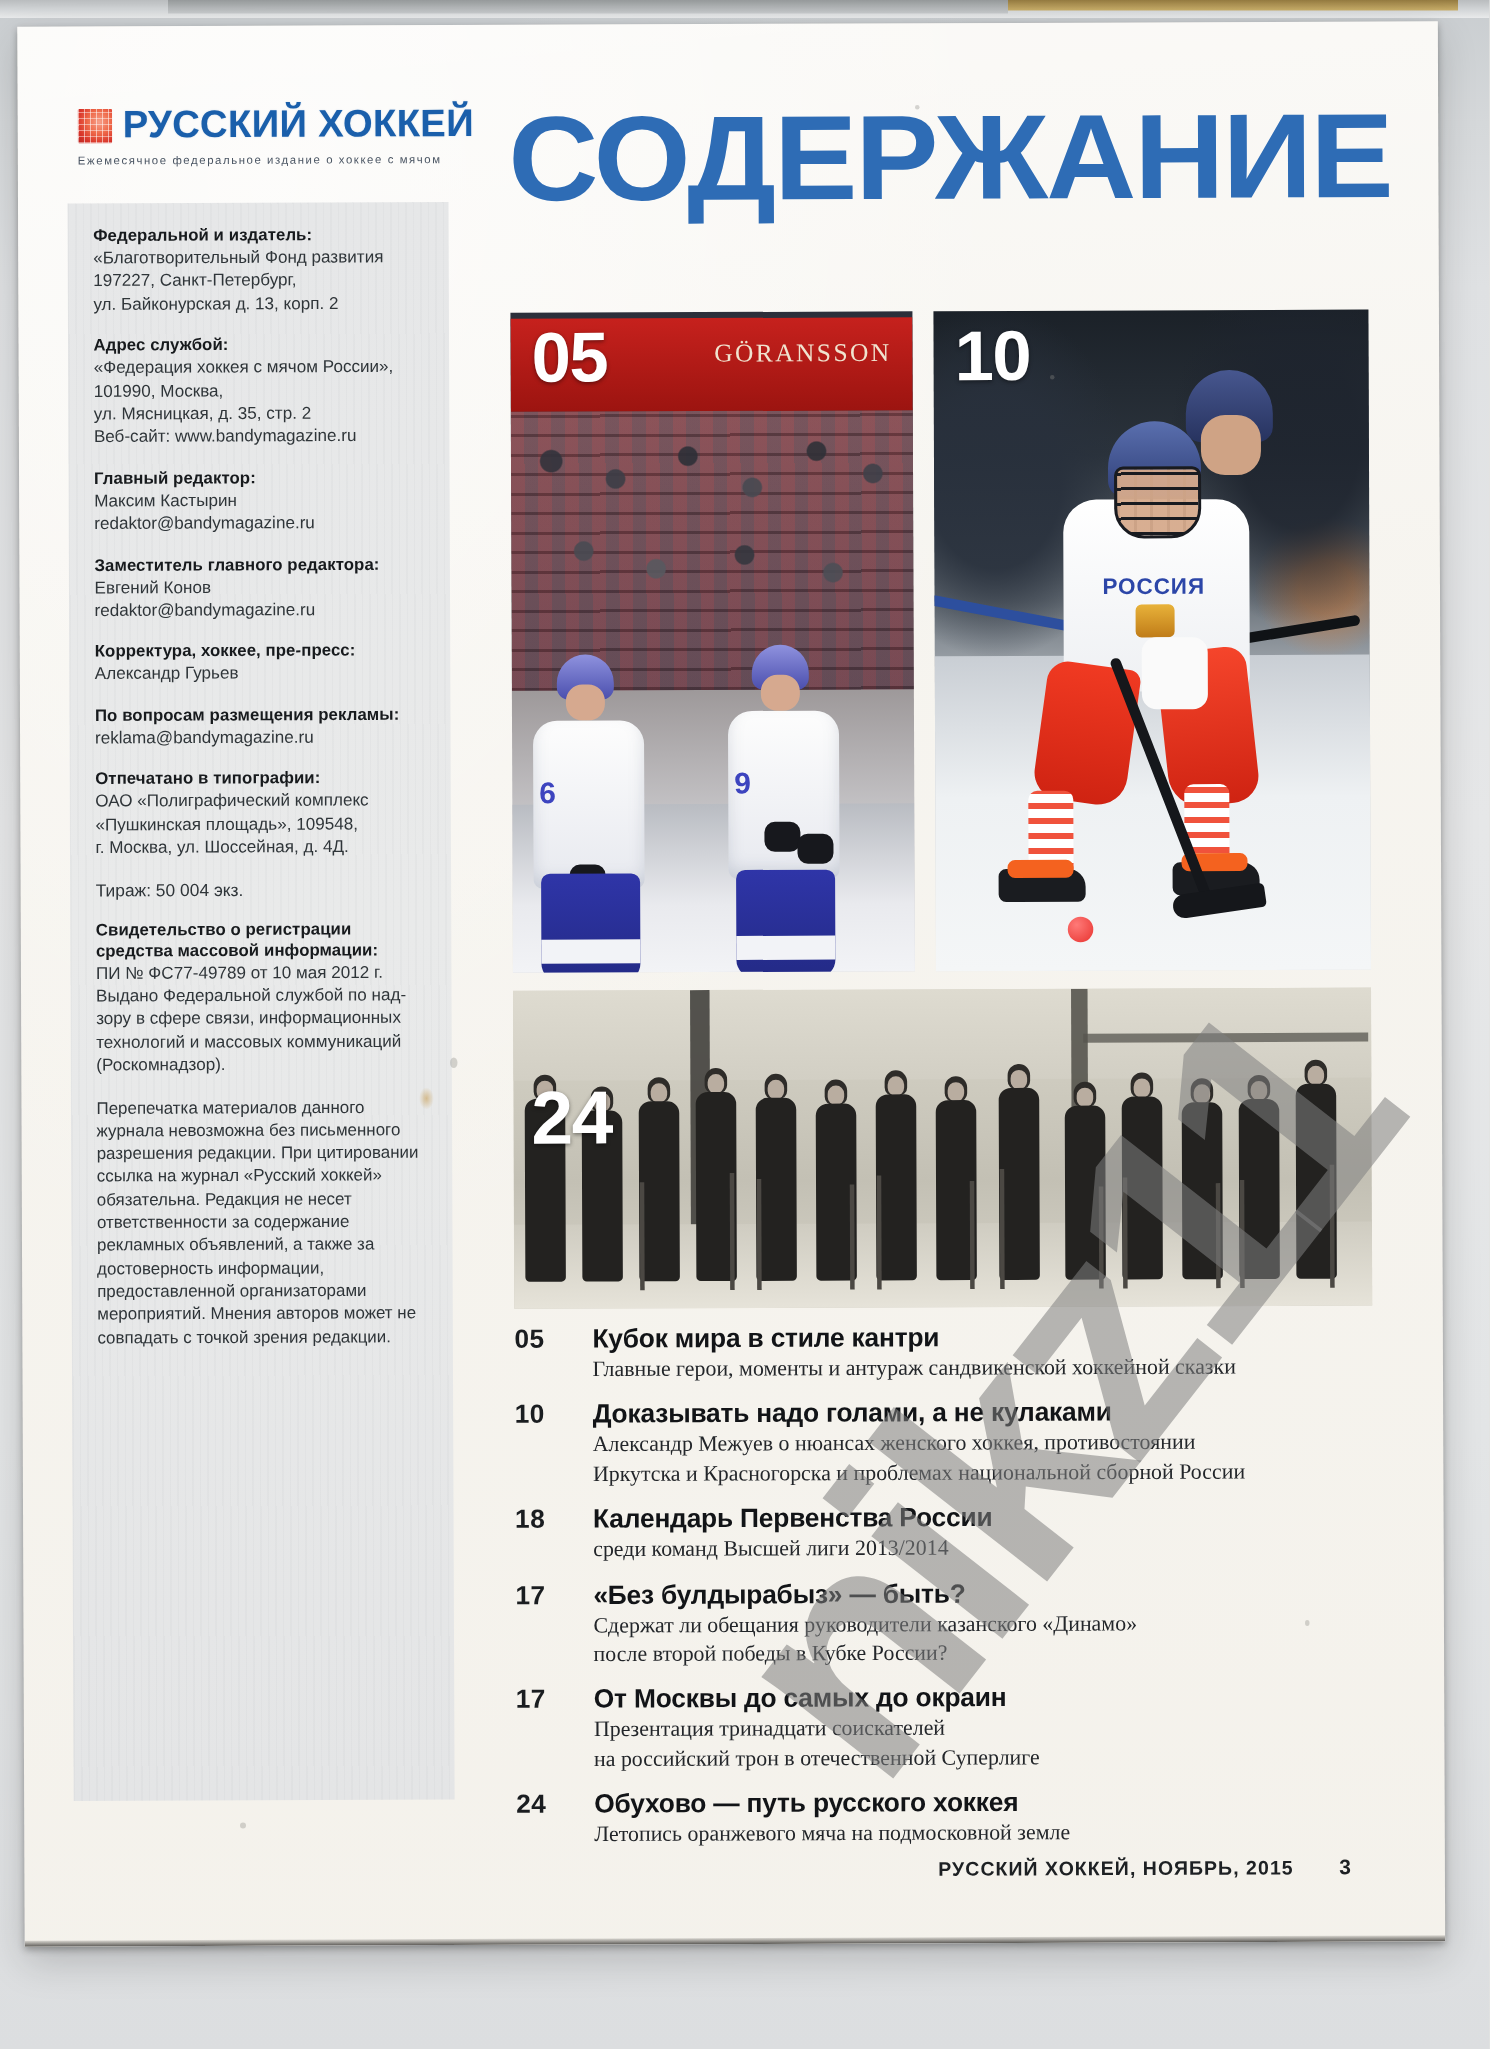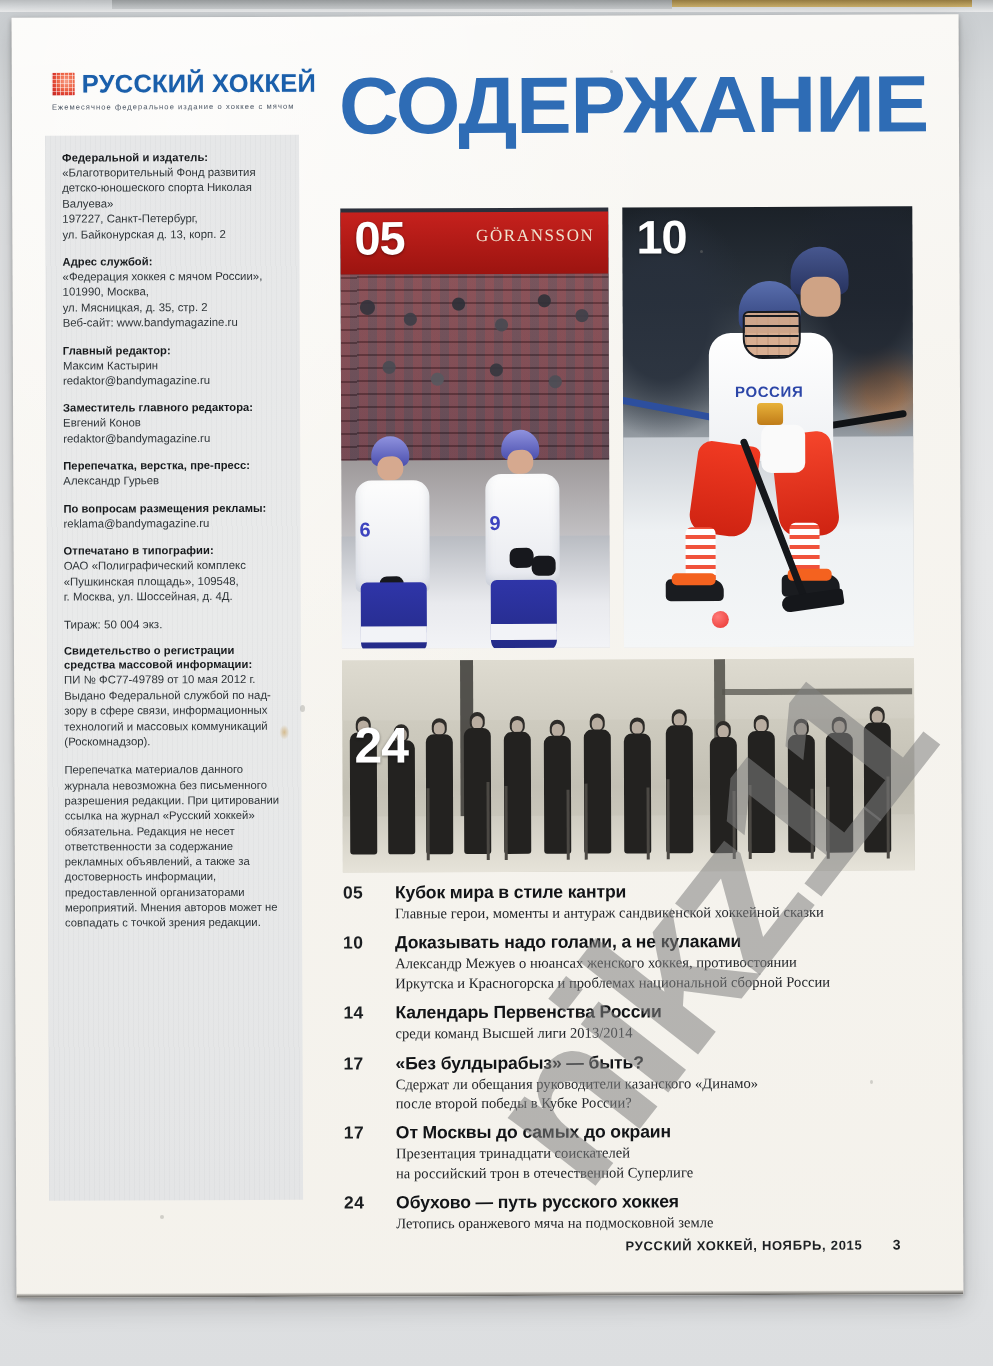--- a/index.html
+++ b/index.html
@@ -274,21 +274,20 @@
       <div class="mh-name">РУССКИЙ ХОККЕЙ</div>
     </div>
     <div class="mh-tag">Ежемесячное федеральное издание о хоккее с мячом</div>
   </div>
 
   <div class="imprint">
     <div class="imprint-inner" id="imprint-inner">
         <div class="blk">
           <h4>Федеральной и издатель:</h4>
           <p>«Благотворительный Фонд развития</p>
-          <p>детско-юношеского спорта Николая Валуева»</p>
           <p>197227, Санкт-Петербург,</p>
           <p>ул. Байконурская д. 13, корп. 2</p>
         </div>
         <div class="blk">
           <h4>Адрес службой:</h4>
           <p>«Федерация хоккея с мячом России»,</p>
           <p>101990, Москва,</p>
           <p>ул. Мясницкая, д. 35, стр. 2</p>
           <p>Веб-сайт: www.bandymagazine.ru</p>
         </div>
@@ -296,21 +295,21 @@
           <h4>Главный редактор:</h4>
           <p>Максим Кастырин</p>
           <p>redaktor@bandymagazine.ru</p>
         </div>
         <div class="blk">
           <h4>Заместитель главного редактора:</h4>
           <p>Евгений Конов</p>
           <p>redaktor@bandymagazine.ru</p>
         </div>
         <div class="blk">
-          <h4>Перепечатка, верстка, пре-пресс:</h4>
+          <h4>Корректура, хоккее, пре-пресс:</h4>
           <p>Александр Гурьев</p>
         </div>
         <div class="blk">
           <h4>По вопросам размещения рекламы:</h4>
           <p>reklama@bandymagazine.ru</p>
         </div>
         <div class="blk">
           <h4>Отпечатано в типографии:</h4>
           <p>ОАО «Полиграфический комплекс</p>
           <p>«Пушкинская площадь», 109548,</p>
@@ -505,21 +504,21 @@
       </div>
       <div class="toc-item">
         <div class="toc-pg">10</div>
         <div class="toc-body">
           <div class="toc-title">Доказывать надо голами, а не кулаками</div>
           <div class="toc-sub">Александр Межуев о нюансах женского хоккея, противостоянии</div>
           <div class="toc-sub">Иркутска и Красногорска и проблемах национальной сборной России</div>
         </div>
       </div>
       <div class="toc-item">
-        <div class="toc-pg">14</div>
+        <div class="toc-pg">18</div>
         <div class="toc-body">
           <div class="toc-title">Календарь Первенства России</div>
           <div class="toc-sub">среди команд Высшей лиги 2013/2014</div>
         </div>
       </div>
       <div class="toc-item">
         <div class="toc-pg">17</div>
         <div class="toc-body">
           <div class="toc-title">«Без булдырабыз» — быть?</div>
           <div class="toc-sub">Сдержат ли обещания руководители казанского «Динамо»</div>

